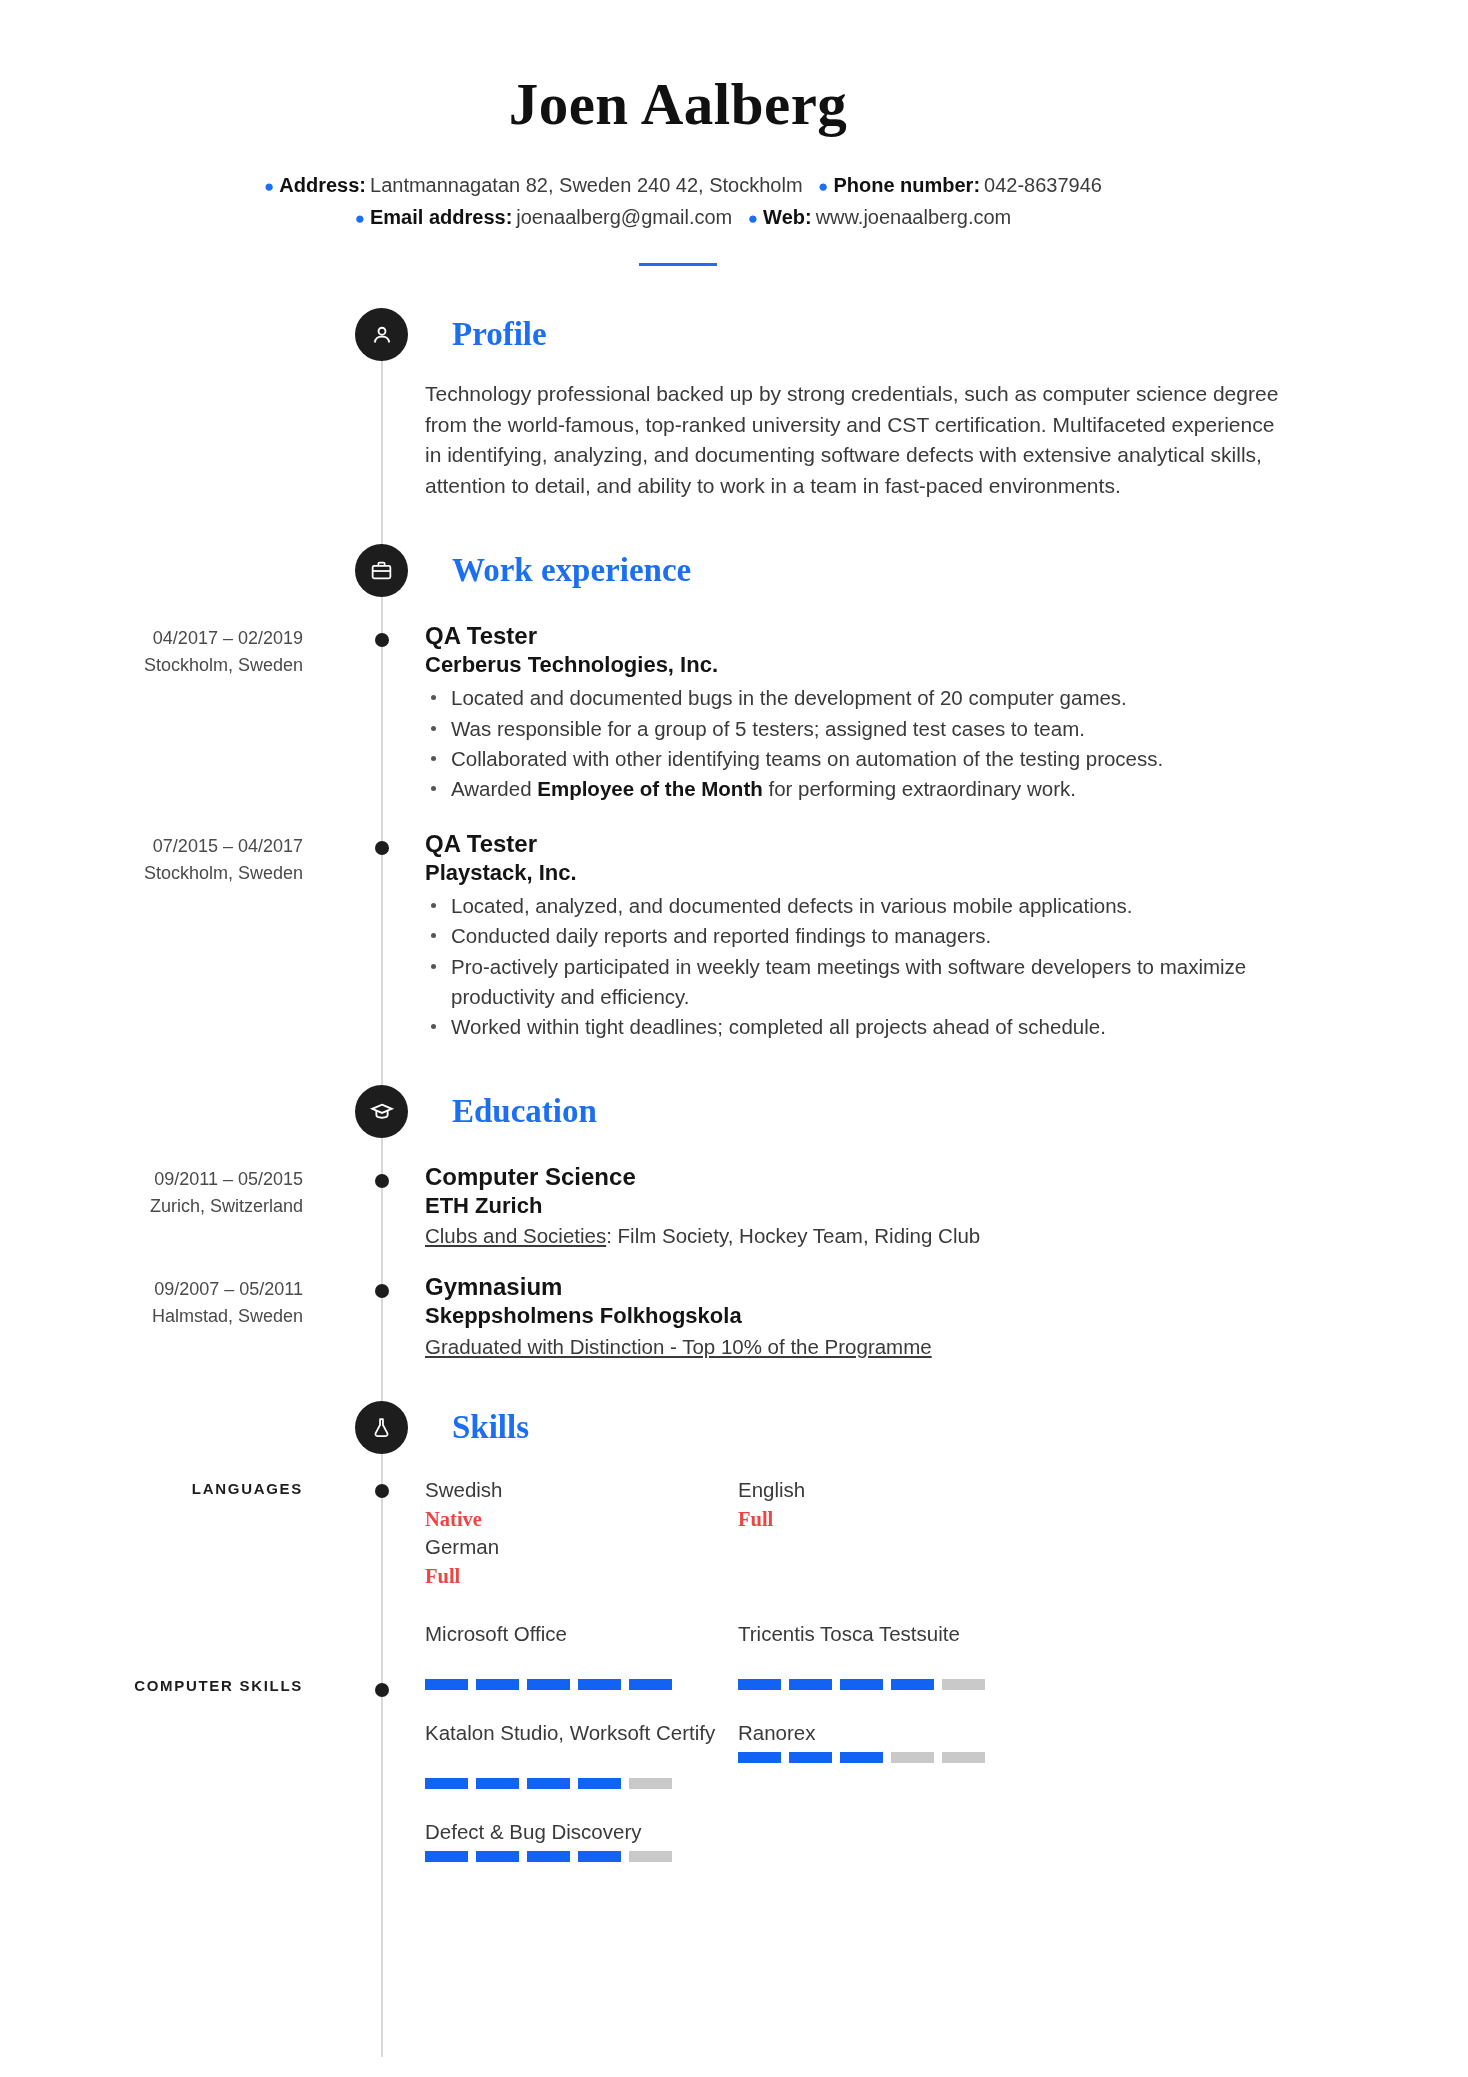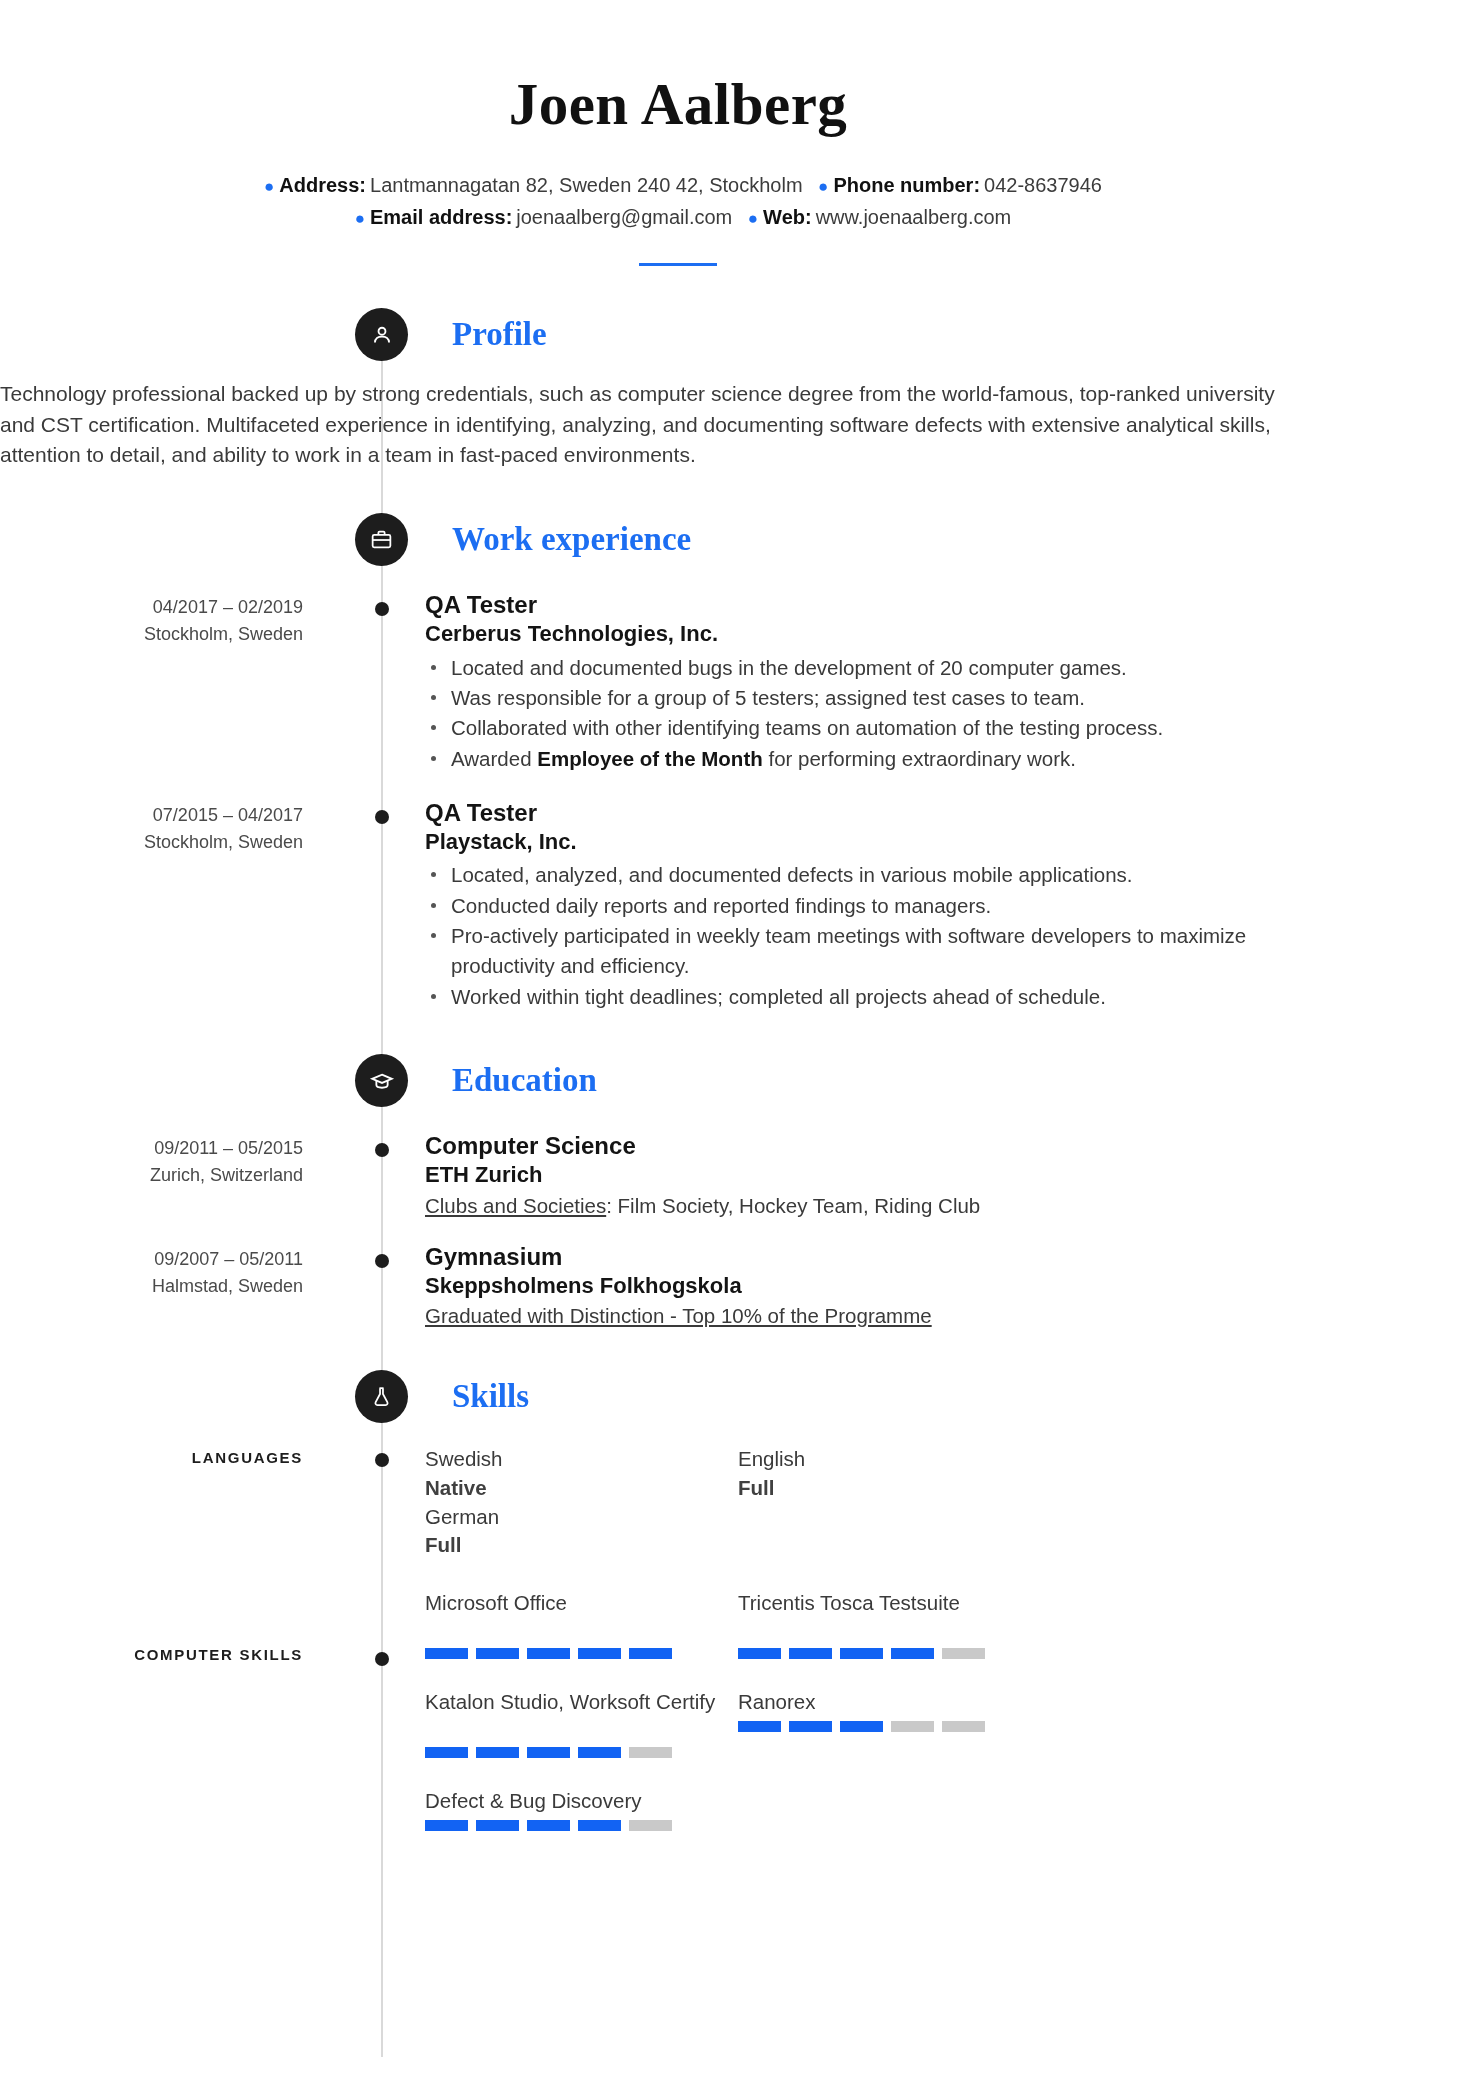--- a/index.html
+++ b/index.html
@@ -89,20 +89,21 @@
   .section-title {
     font-family: "Liberation Serif", serif;
     font-weight: bold;
     font-size: 33px;
     color: #1c6ef2;
     margin-left: 44px;
   }
 
   
   .body-block {
+    padding-left: 425px;
     padding-right: 60px;
     font-size: 21px;
     line-height: 1.46;
     color: #3a3a3a;
   }
 
   .entry {
     position: relative;
     display: flex;
     margin-top: 24px;
@@ -205,21 +206,21 @@
     padding-right: 60px;
     display: flex;
     flex-wrap: wrap;
   }
   .lang-col {
     width: 313px;
     font-size: 20.5px;
     color: #3a3a3a;
   }
   .lang-name { line-height: 1.4; }
-  .lang-level { font-weight: bold; color: #404040; line-height: 1.4; }
+  .lang-level { font-weight: bold; color: #ef4444; line-height: 1.4; font-family: Liberation Serif, serif; }
 
   .skill-item {
     width: 313px;
     margin-bottom: 30px;
     padding-right: 22px;
   }
   .skill-name {
     font-size: 20.5px;
     color: #3a3a3a;
     line-height: 1.3;

